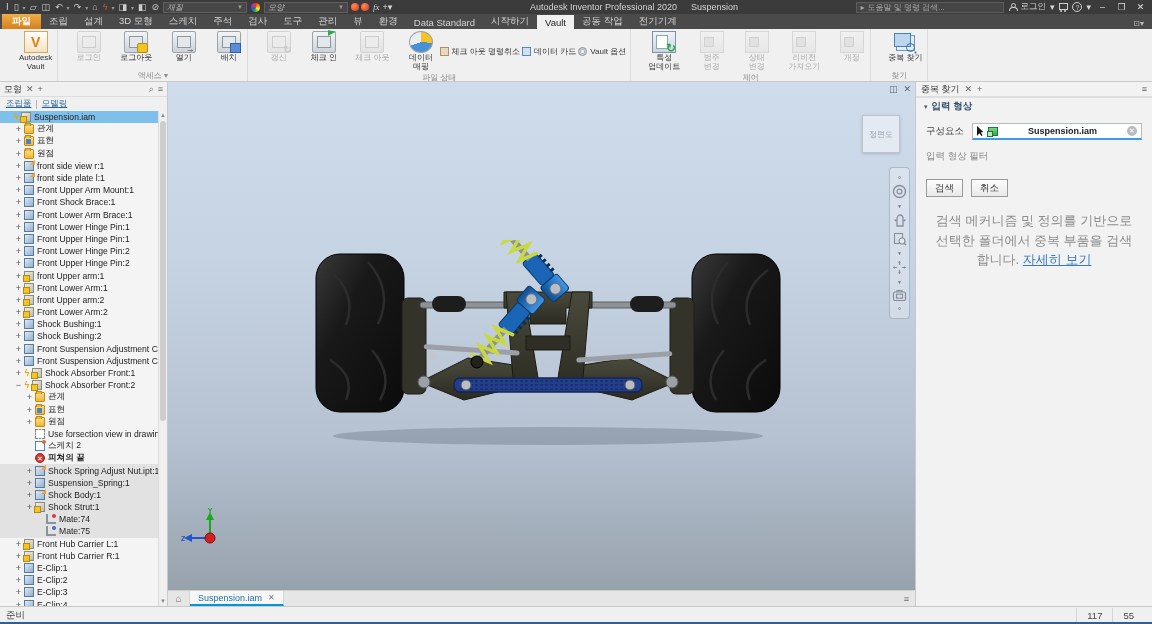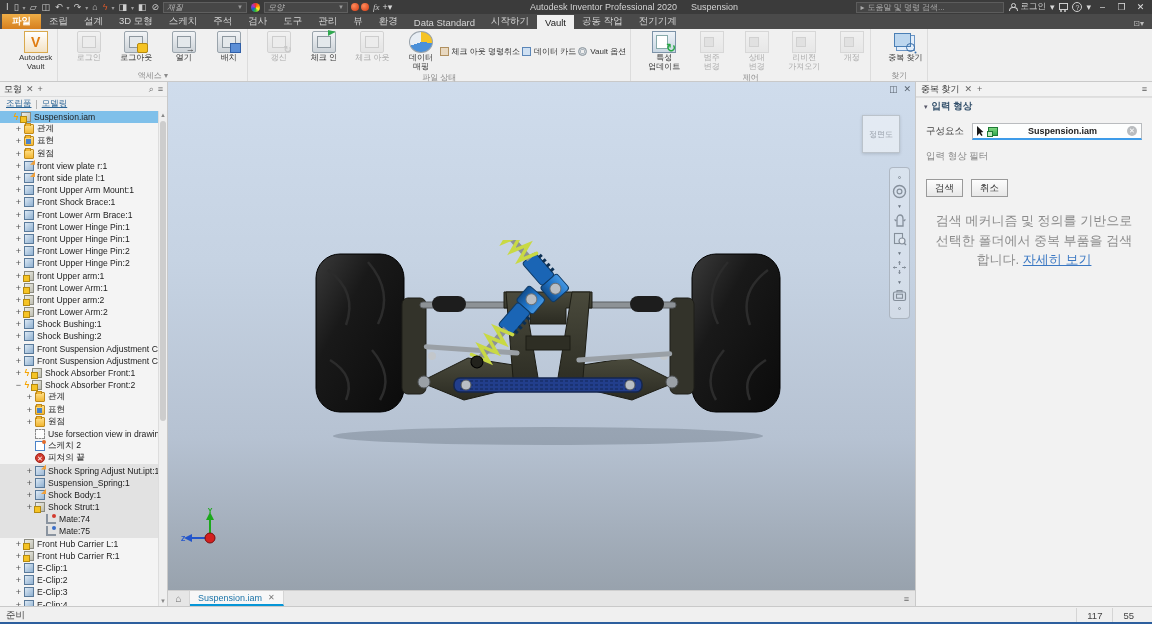--- a/index.html
+++ b/index.html
@@ -381,21 +381,21 @@
               <span>표현</span>
             </div>
             <div class="trow" style="padding-left: 14px;">
               <span class="texp">+</span>
               <span class="ti folder"></span>
               <span>원점</span>
             </div>
             <div class="trow" style="padding-left: 14px;">
               <span class="texp">+</span>
               <span class="ti partedit"></span>
-              <span>front view plate r:1</span>
+              <span>front side view r:1</span>
             </div>
             <div class="trow" style="padding-left: 14px;">
               <span class="texp">+</span>
               <span class="ti partedit"></span>
               <span>front side plate l:1</span>
             </div>
             <div class="trow" style="padding-left: 14px;">
               <span class="texp">+</span>
               <span class="ti part"></span>
               <span>Front Upper Arm Mount:1</span>
@@ -500,21 +500,21 @@
             <div class="trow" style="padding-left: 25px;">
               <span class="texp"></span>
               <span class="ti sketch"></span>
               <span>Use forsection view in drawing</span>
             </div>
             <div class="trow" style="padding-left: 25px;">
               <span class="texp"></span>
               <span class="ti sketch2"></span>
               <span>스케치 2</span>
             </div>
-            <div class="trow" style="padding-left: 25px;">
+            <div class="trow" style="padding-left: 25px; font-weight: bold;">
               <span class="texp"></span>
               <span class="ti eof"></span>
               <span>피쳐의 끝</span>
             </div>
             <div class="trow shaded" style="padding-left: 25px;">
               <span class="texp">+</span>
               <span class="ti partedit"></span>
               <span>Shock Spring Adjust Nut.ipt:1</span>
             </div>
             <div class="trow shaded" style="padding-left: 25px;">

